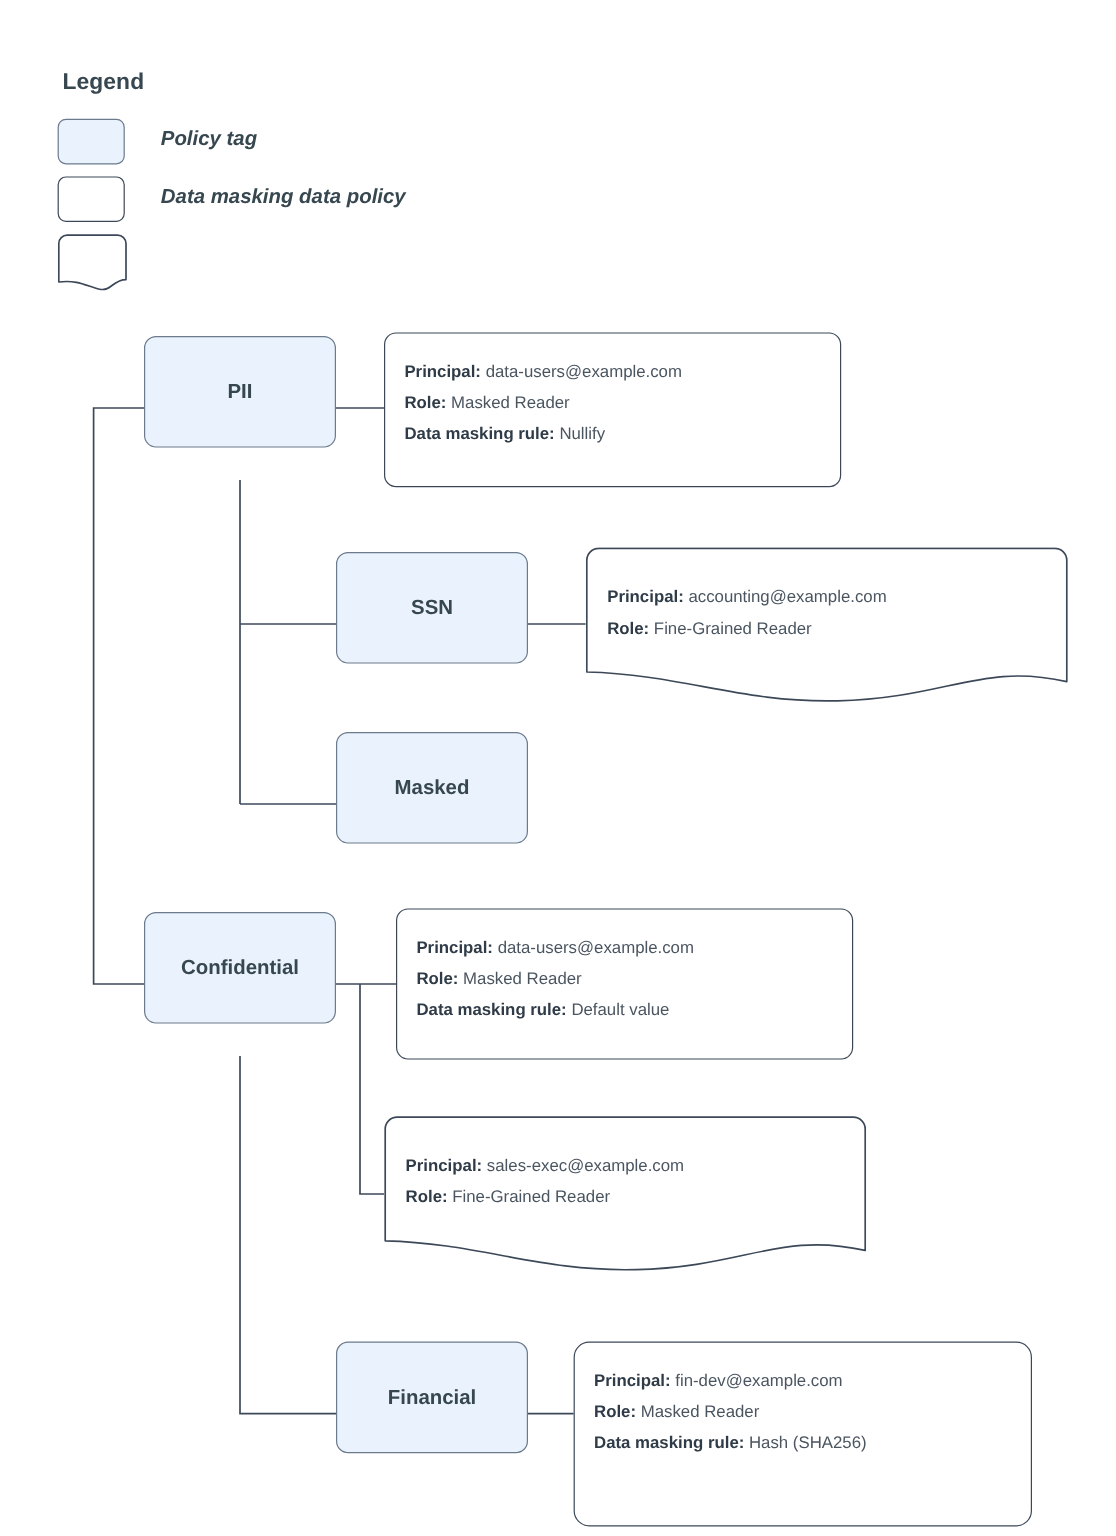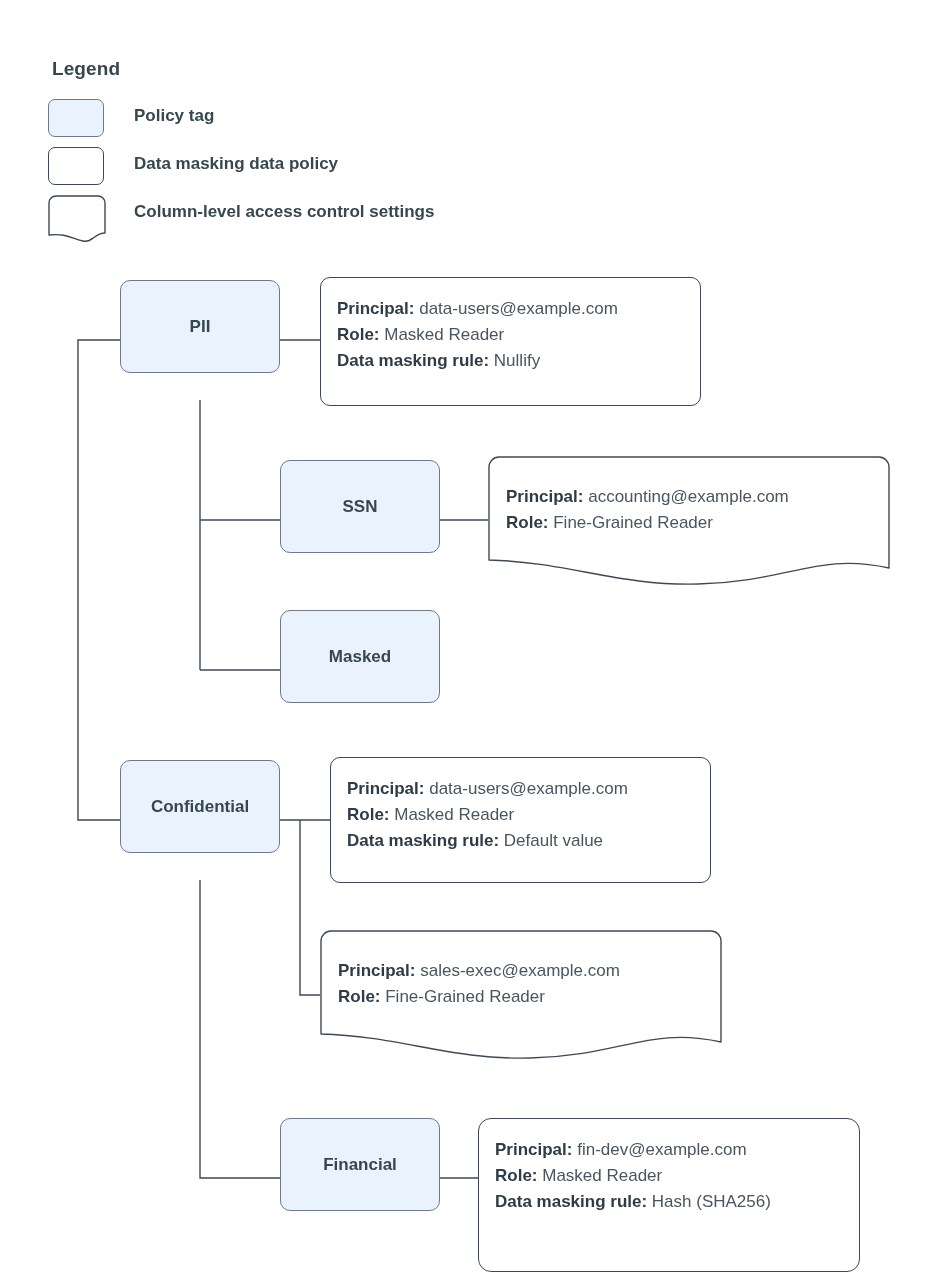--- a/index.html
+++ b/index.html
@@ -41,20 +41,21 @@
     font-weight: bold;
     color: #37474f;
     letter-spacing: .1px;
   }
   .legend-label {
     position: absolute;
     font-size: 17px;
     font-weight: bold;
     color: #37474f;
     white-space: nowrap;
+    font-style: italic;
   }
   .legend-swatch {
     position: absolute;
     width: 56px;
     height: 38px;
     box-sizing: border-box;
   }
   .sw-tag {
     left: 48px;
     top: 99px;
@@ -98,21 +99,21 @@
   
   .info-box {
     position: absolute;
     box-sizing: border-box;
     background: #ffffff;
     border: 1px solid #3c4858;
     border-radius: 10px;
     padding: 18px 0 0 16px;
   }
   .info-line {
-    font-size: 17px;
+    font-size: 14px;
     line-height: 26px;
     color: #4a5560;
     white-space: nowrap;
   }
   .info-line b {
     color: #2f3b47;
     font-weight: bold;
   }
   .box-pii        { left: 320px; top: 277px; width: 381px; height: 129px; }
   .box-conf       { left: 330px; top: 757px; width: 381px; height: 126px; }
@@ -163,21 +164,20 @@
   <div class="legend-swatch sw-tag"></div>
   <div class="legend-label lg-tag">Policy tag</div>
 
   <div class="legend-swatch sw-policy"></div>
   <div class="legend-label lg-policy">Data masking data policy</div>
 
   <svg style="position:absolute;left:48px;top:195px;" width="58" height="48" viewBox="0 0 58 48">
     <path d="M1,8 A7,7 0 0 1 8,1 L50,1 A7,7 0 0 1 57,8 L57,38
              C46,38 45,48 35,46 C25,44 18,38 1,40 Z" fill="#ffffff" stroke="#3c4858" stroke-width="1.4" stroke-linejoin="round"></path>
   </svg>
-  <div class="legend-label lg-cl">Column-level access control settings</div>
 
   <div class="tag-node node-pii">PII</div>
 
   <div class="tag-node node-ssn">SSN</div>
 
   <div class="tag-node node-contact">Masked</div>
 
   <div class="tag-node node-confidential">Confidential</div>
 
   <div class="tag-node node-financial">Financial</div>

